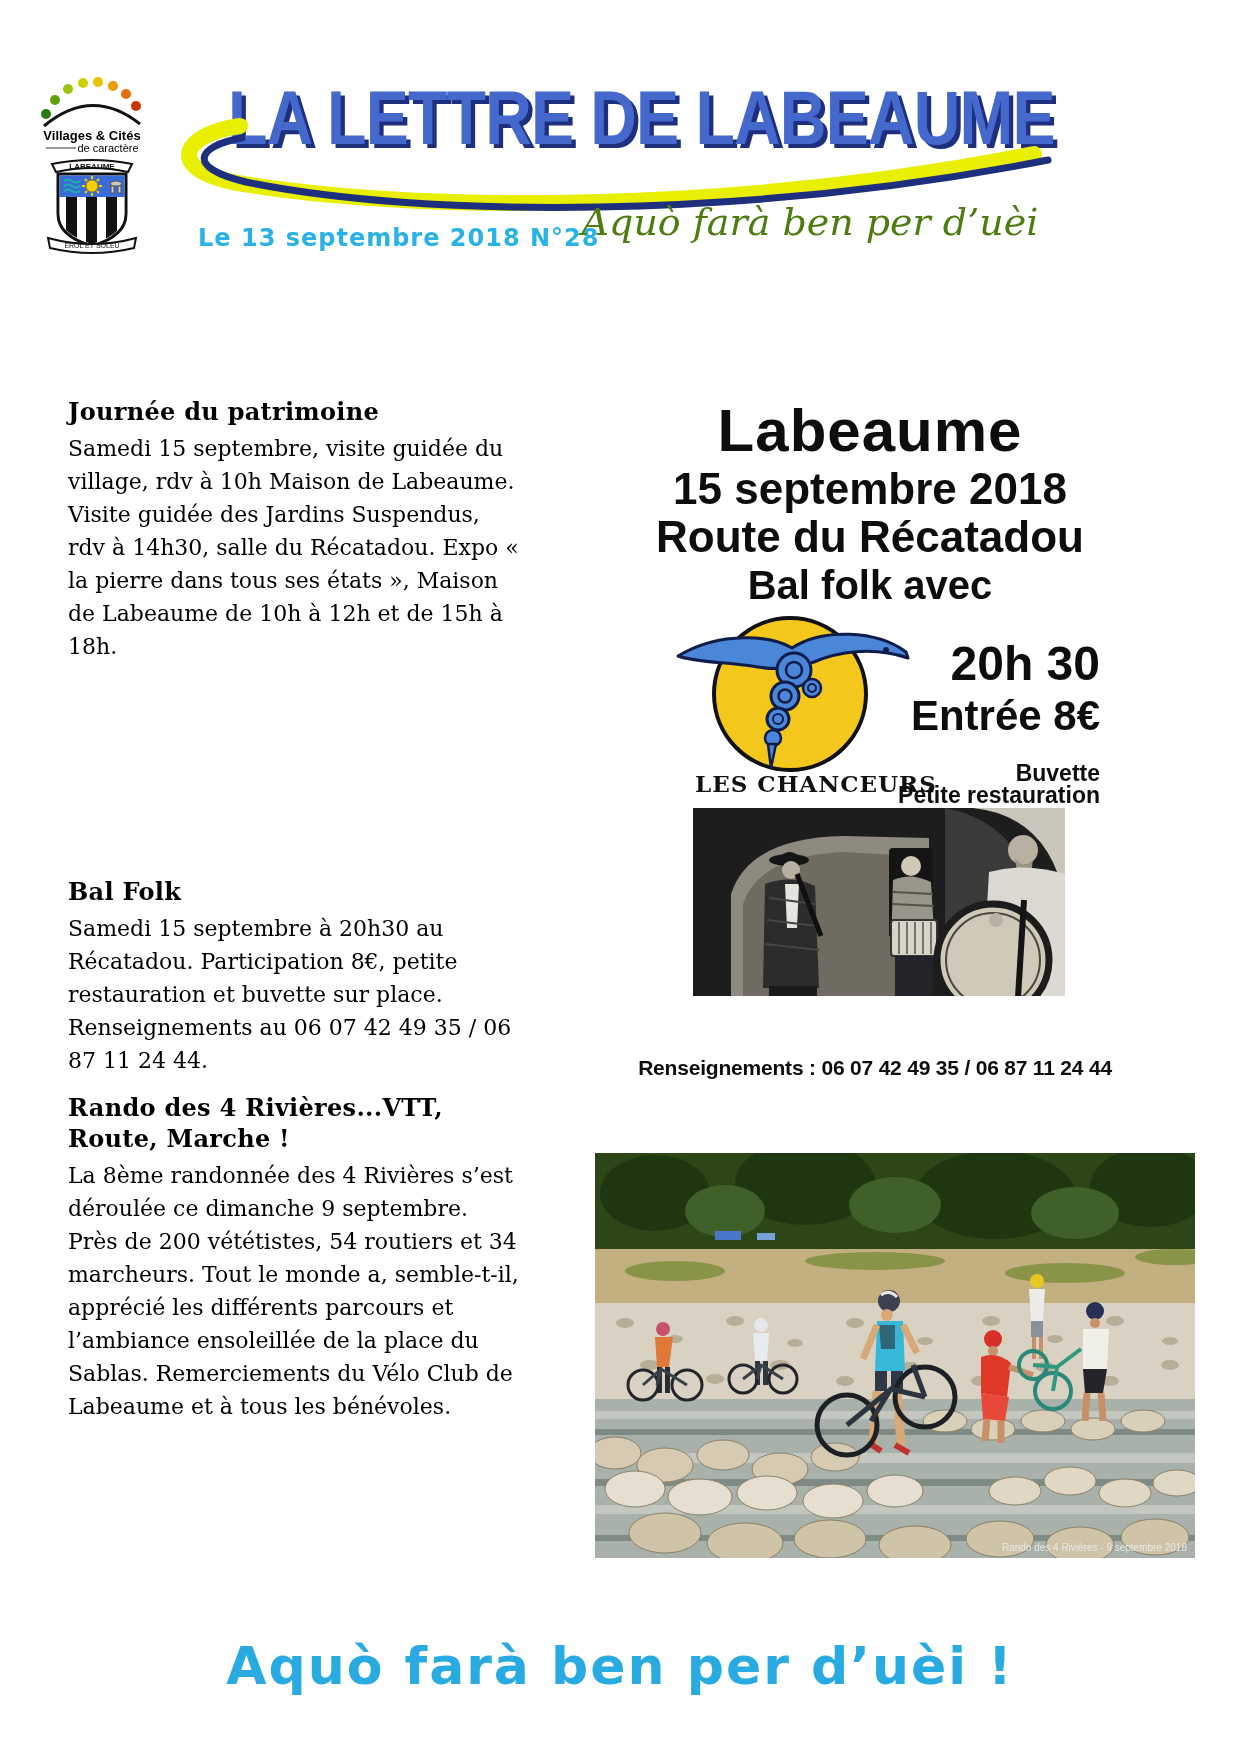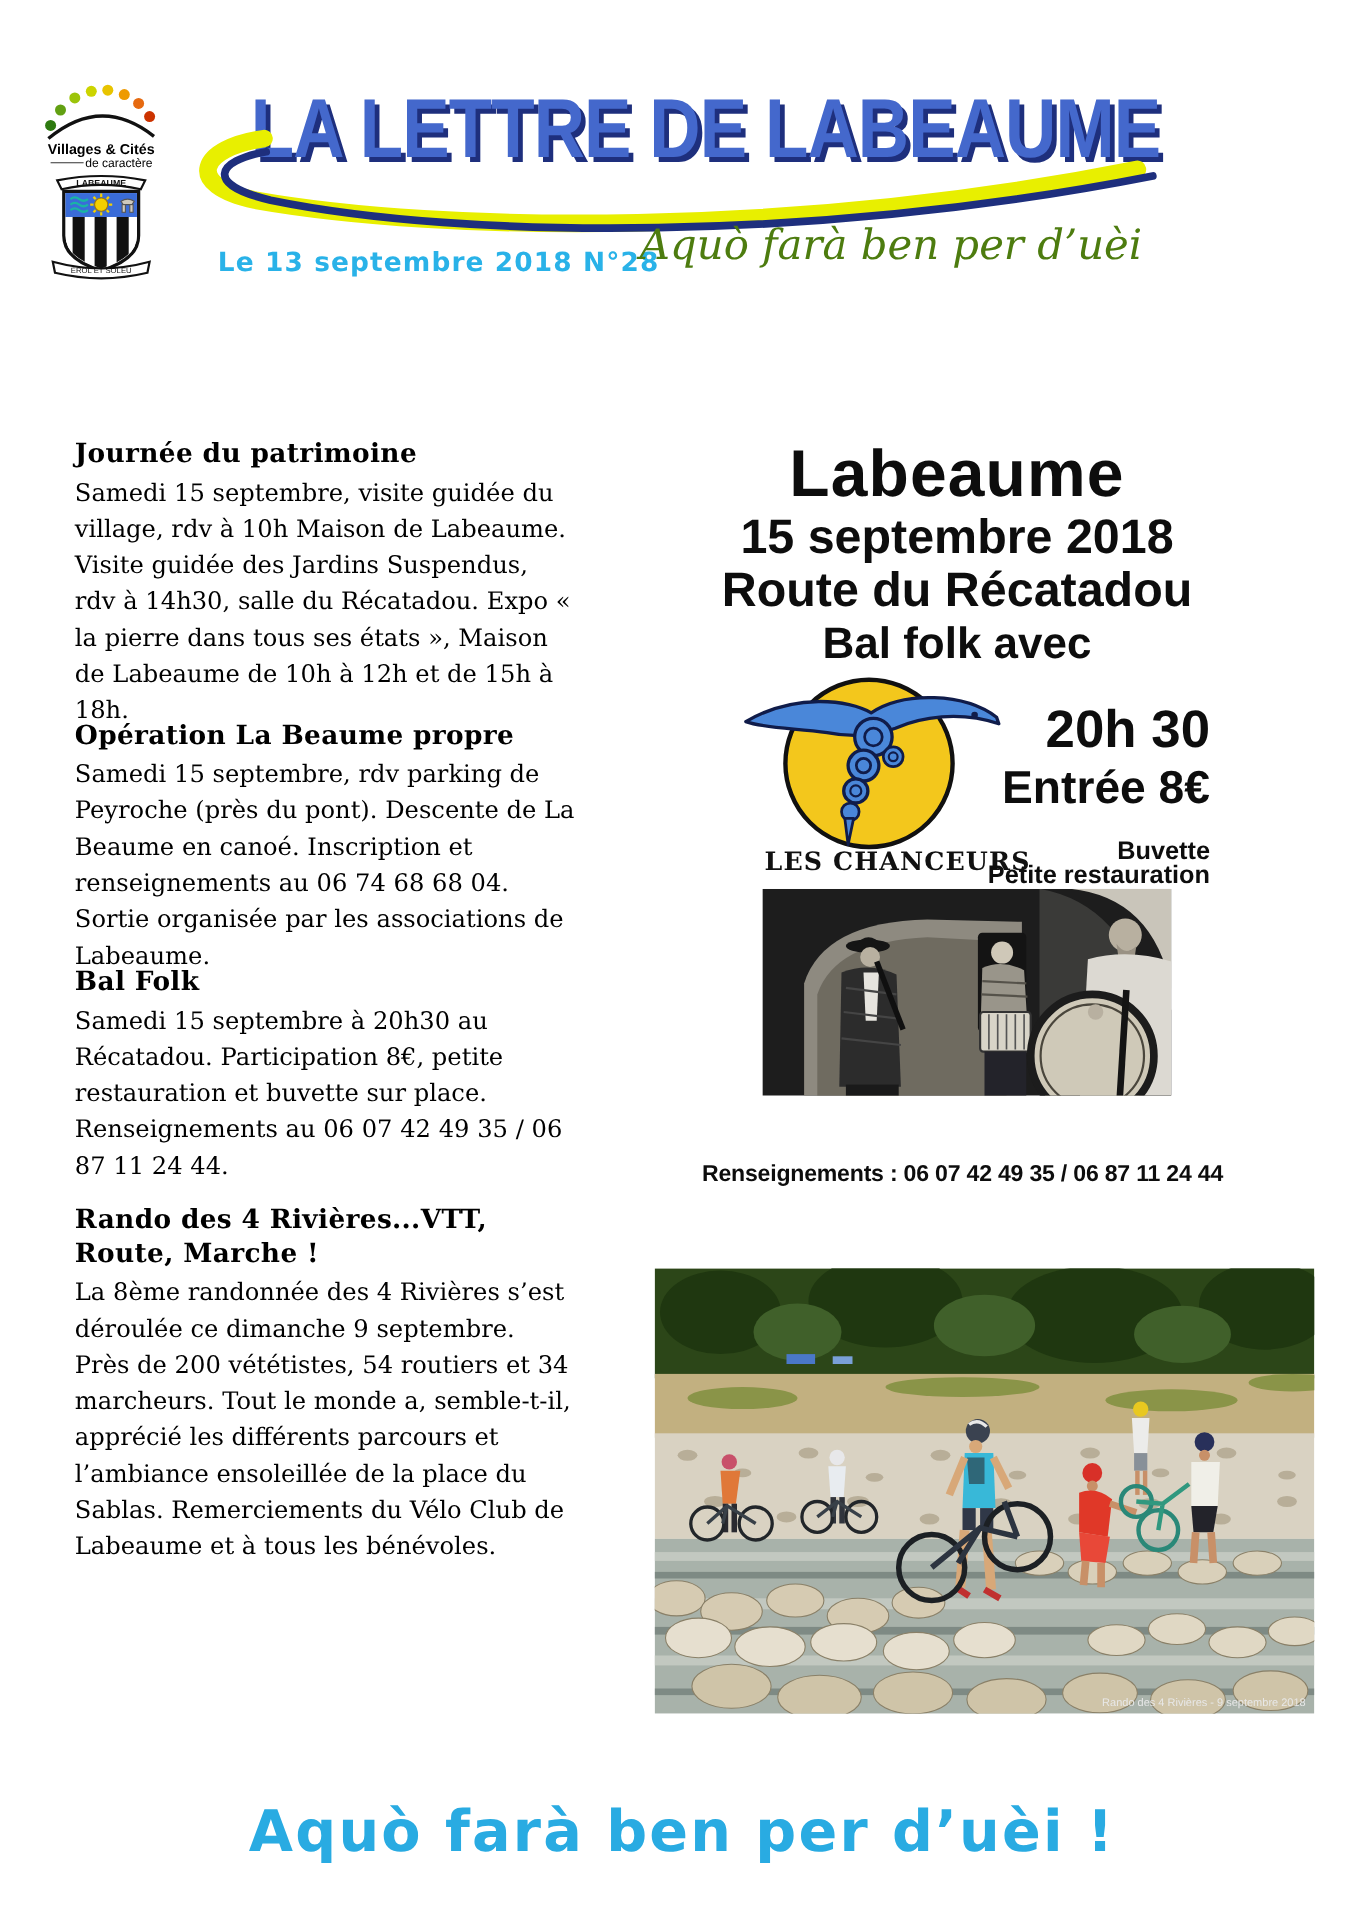--- a/index.html
+++ b/index.html
@@ -132,24 +132,20 @@
 
   <div class="issue-date">Le 13 septembre 2018 N°28</div>
 
   <div class="header-tagline">Aquò farà ben per d’uèi</div>
 
   <div class="article" style="top:396px;">
     <div class="hd">Journée du patrimoine</div>
     <p class="bd">Samedi 15 septembre, visite guidée du village, rdv à 10h Maison de Labeaume. Visite guidée des Jardins Suspendus, rdv à 14h30, salle du Récatadou. Expo « la pierre dans tous ses états », Maison de Labeaume de 10h à 12h et de 15h à 18h.</p>
   </div>
 
-  <div class="article" style="top:652px;">
-    <div class="hd">Opération La Beaume propre</div>
-    <p class="bd">Samedi 15 septembre, rdv parking de Peyroche (près du pont). Descente de La Beaume en canoé. Inscription et renseignements au 06 74 68 68 04. Sortie organisée par les associations de Labeaume.</p>
-  </div>
 
   <div class="article" style="top:876px;">
     <div class="hd">Bal Folk</div>
     <p class="bd">Samedi 15 septembre à 20h30 au Récatadou. Participation 8€, petite restauration et buvette sur place. Renseignements au 06 07 42 49 35 / 06 87 11 24 44.</p>
   </div>
 
   <div class="article" style="top:1092px;">
     <div class="hd">Rando des 4 Rivières...VTT, Route, Marche !</div>
     <p class="bd">La 8ème randonnée des 4 Rivières s’est déroulée ce dimanche 9 septembre. Près de 200 vététistes, 54 routiers et 34 marcheurs. Tout le monde a, semble-t-il, apprécié les différents parcours et l’ambiance ensoleillée de la place du Sablas. Remerciements du Vélo Club de Labeaume et à tous les bénévoles.</p>
   </div>

